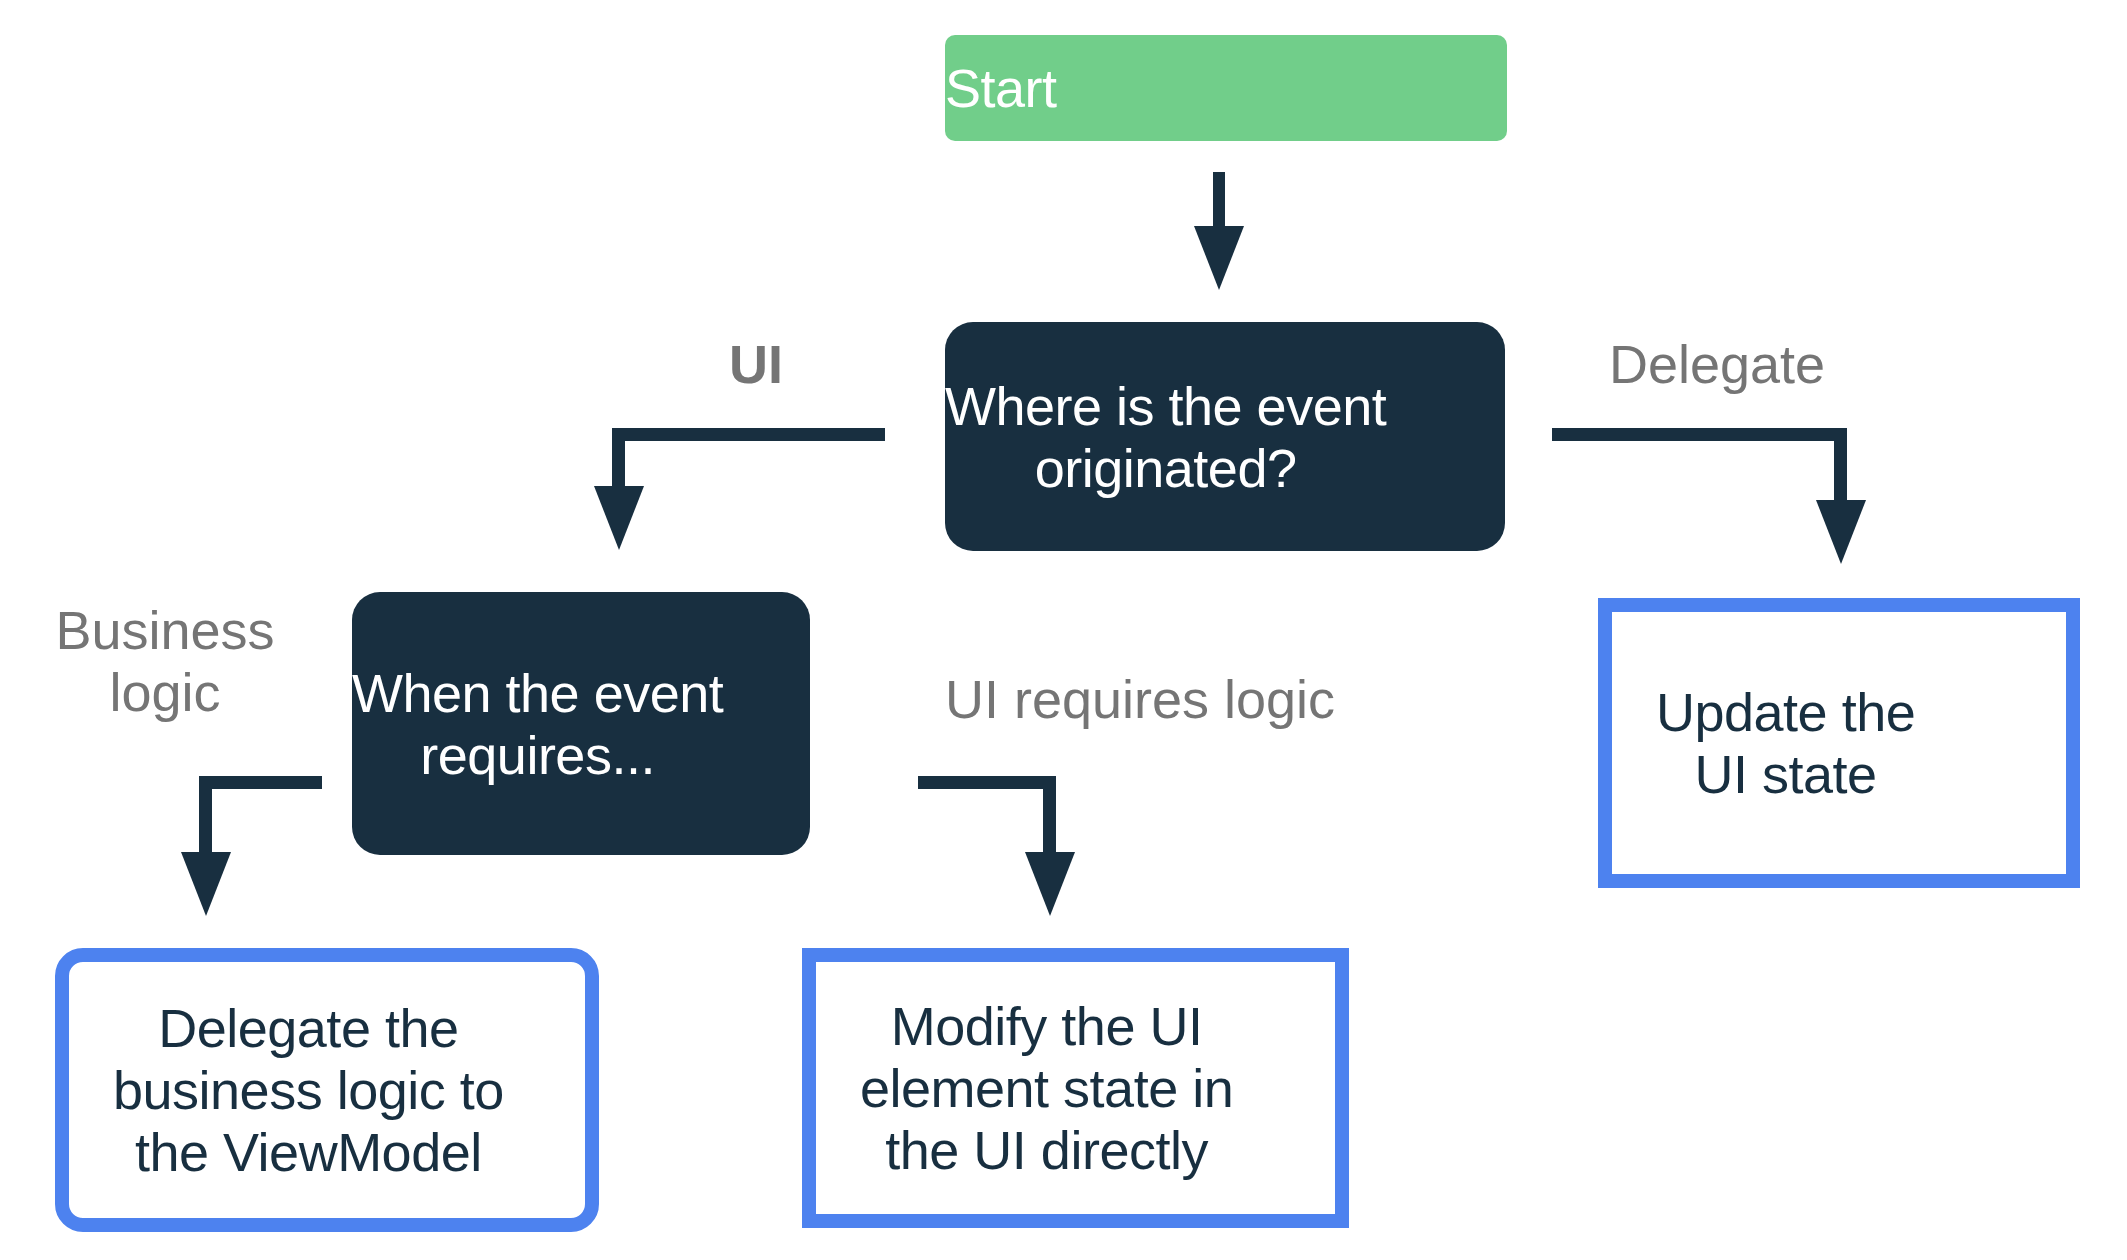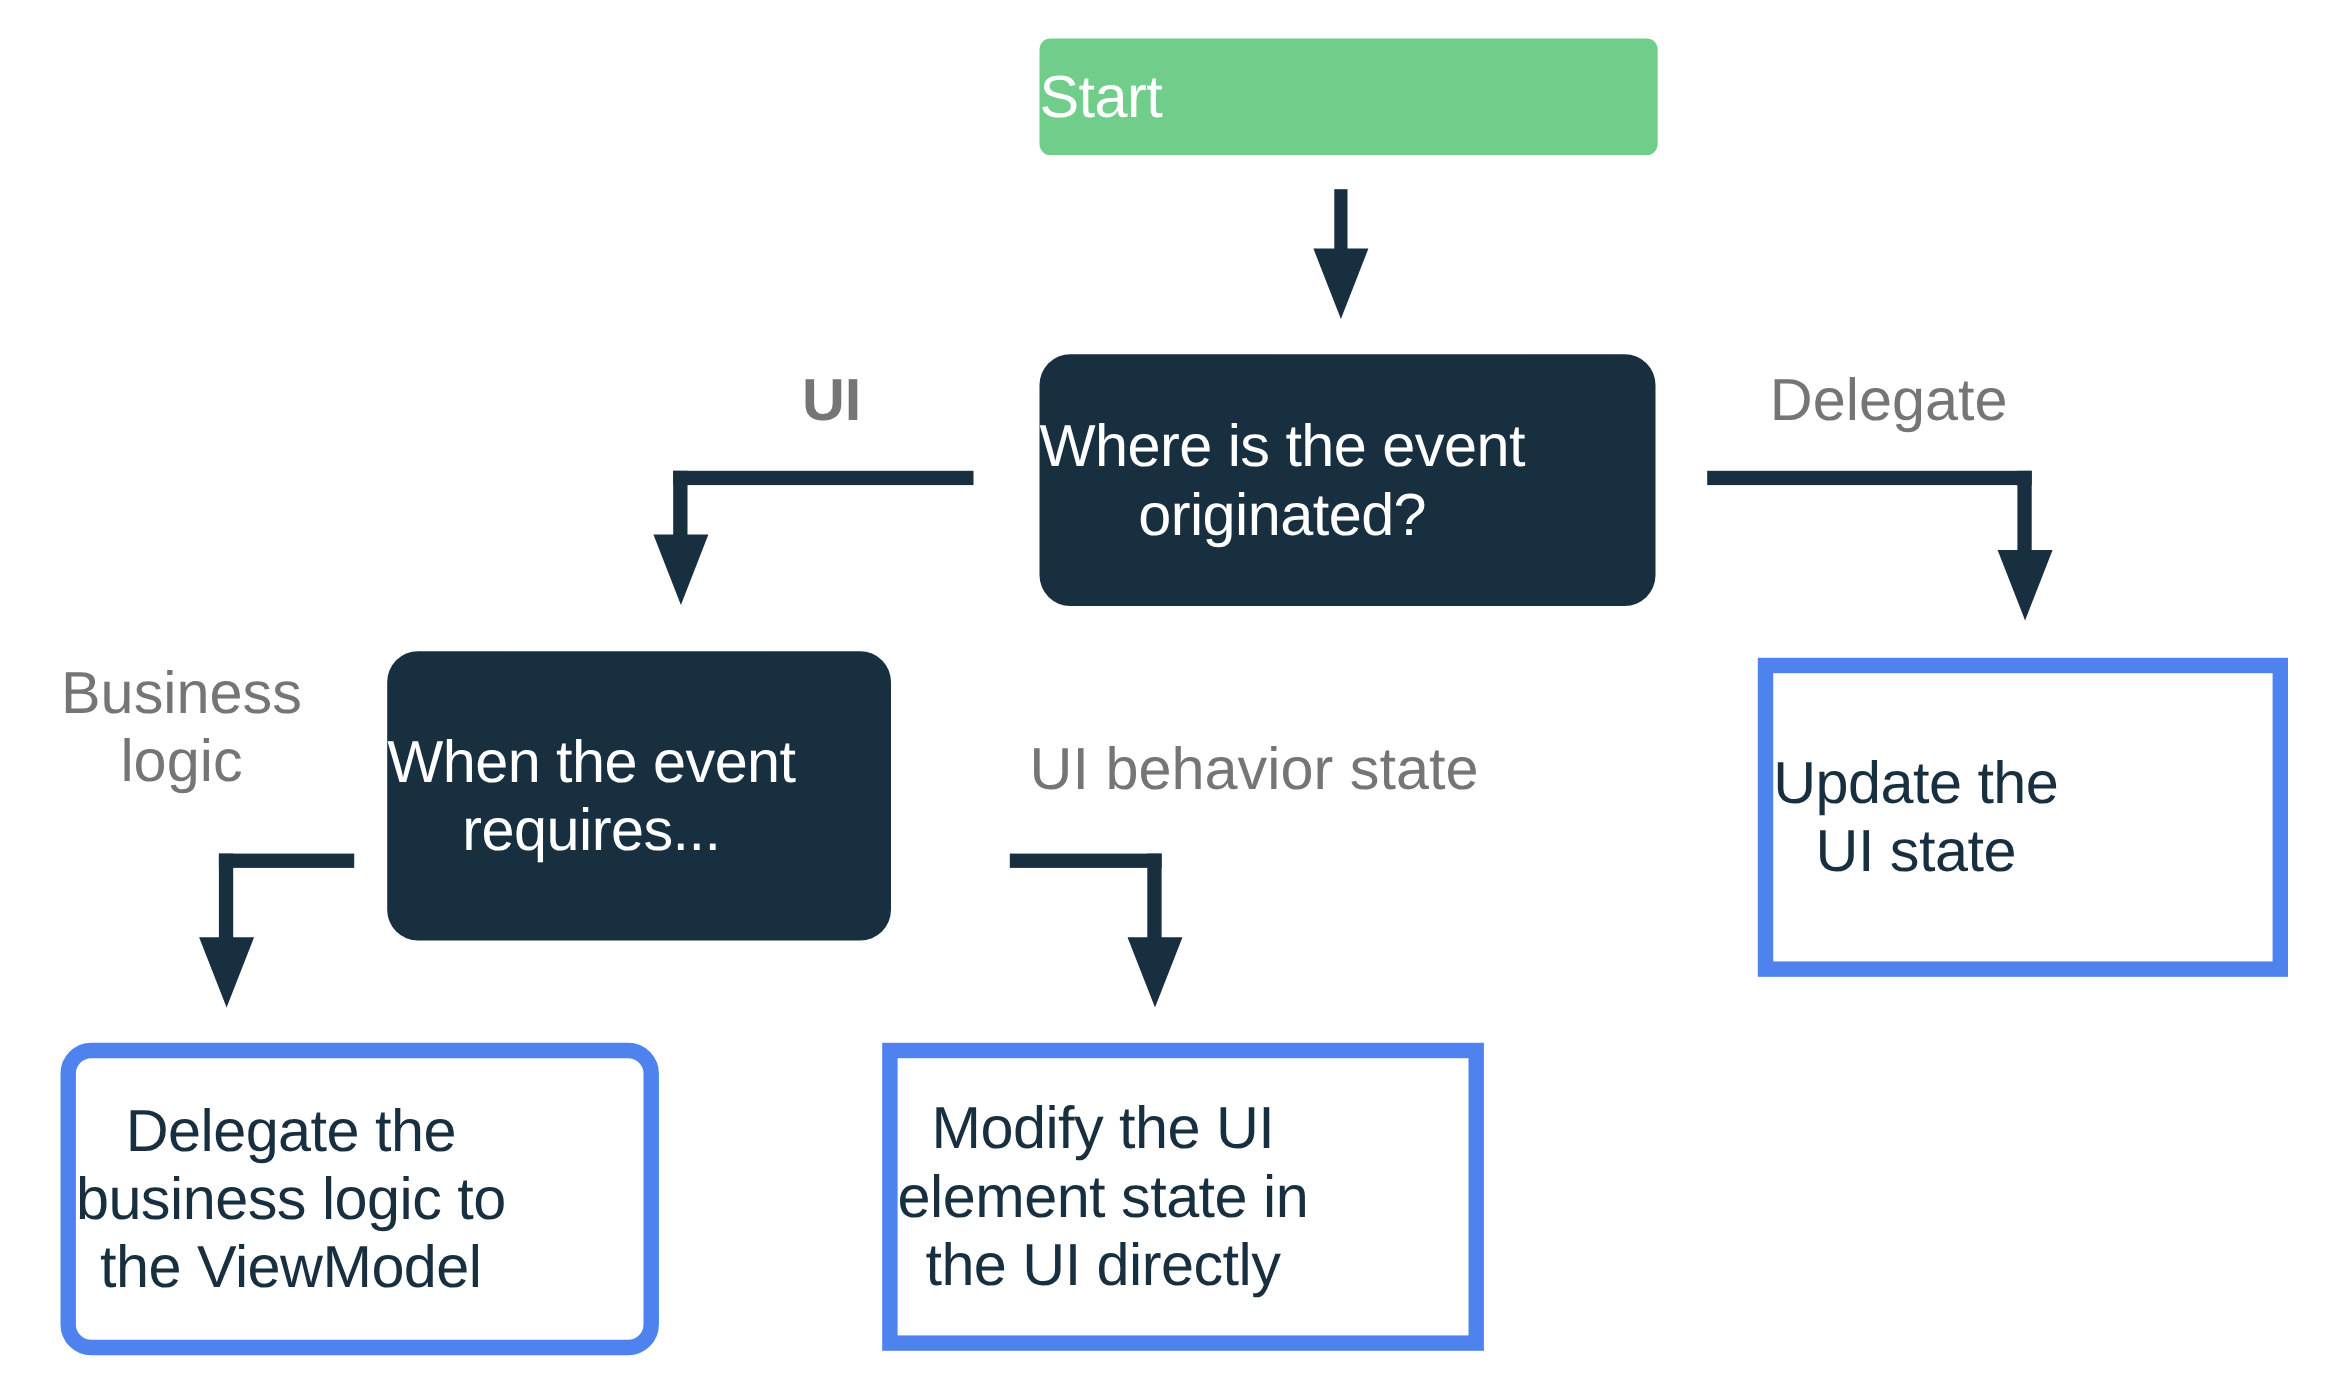--- a/index.html
+++ b/index.html
@@ -17,21 +17,21 @@
   .node{position:absolute;display:flex;align-items:center;
         text-align:center;box-sizing:border-box;}
   .node-label{white-space:pre-line;font-size:54px;line-height:62px;letter-spacing:-0.5px;}
 
   .start{left:945px;top:35px;width:562px;height:106px;background:var(--green);
          border-radius:10px;color:#fff;}
   .decision{background:var(--navy);border-radius:28px;color:#fff;}
   .d-origin{left:945px;top:322px;width:560px;height:229px;}
   .d-requires{left:352px;top:592px;width:458px;height:263px;}
 
-  .outcome{background:var(--white);border:14px solid var(--blue);color:var(--navy);}
+  .outcome{background:var(--white);border:14px solid var(--blue);color:var(--navy);padding-left:44px;}
   .o-update{left:1598px;top:598px;width:482px;height:290px;}
   .o-delegate{left:55px;top:948px;width:544px;height:284px;border-radius:28px;}
   .o-modify{left:802px;top:948px;width:547px;height:280px;}
 
   
   .edge-label{position:absolute;color:var(--gray);font-size:54px;line-height:62px;
               text-align:center;white-space:pre-line;}
   .l-ui{left:698px;top:333px;width:116px;font-weight:bold;}
   .l-vm{left:1552px;top:333px;width:330px;}
   .l-biz{left:25px;top:599px;width:280px;}
@@ -101,21 +101,21 @@
     <div class="head e3a"></div>
   </div>
 
   <div class="node decision d-requires">
     <div class="node-label">When the event
 requires...</div>
   </div>
 
   <div class="edge-label l-biz">Business
 logic</div>
-  <div class="edge-label l-uib">UI behavior state</div>
+  <div class="edge-label l-uib">UI requires logic</div>
 
   <div>
     <div class="seg e4h"></div>
     <div class="seg e4v"></div>
     <div class="head e4a"></div>
   </div>
 
   <div>
     <div class="seg e5h"></div>
     <div class="seg e5v"></div>

